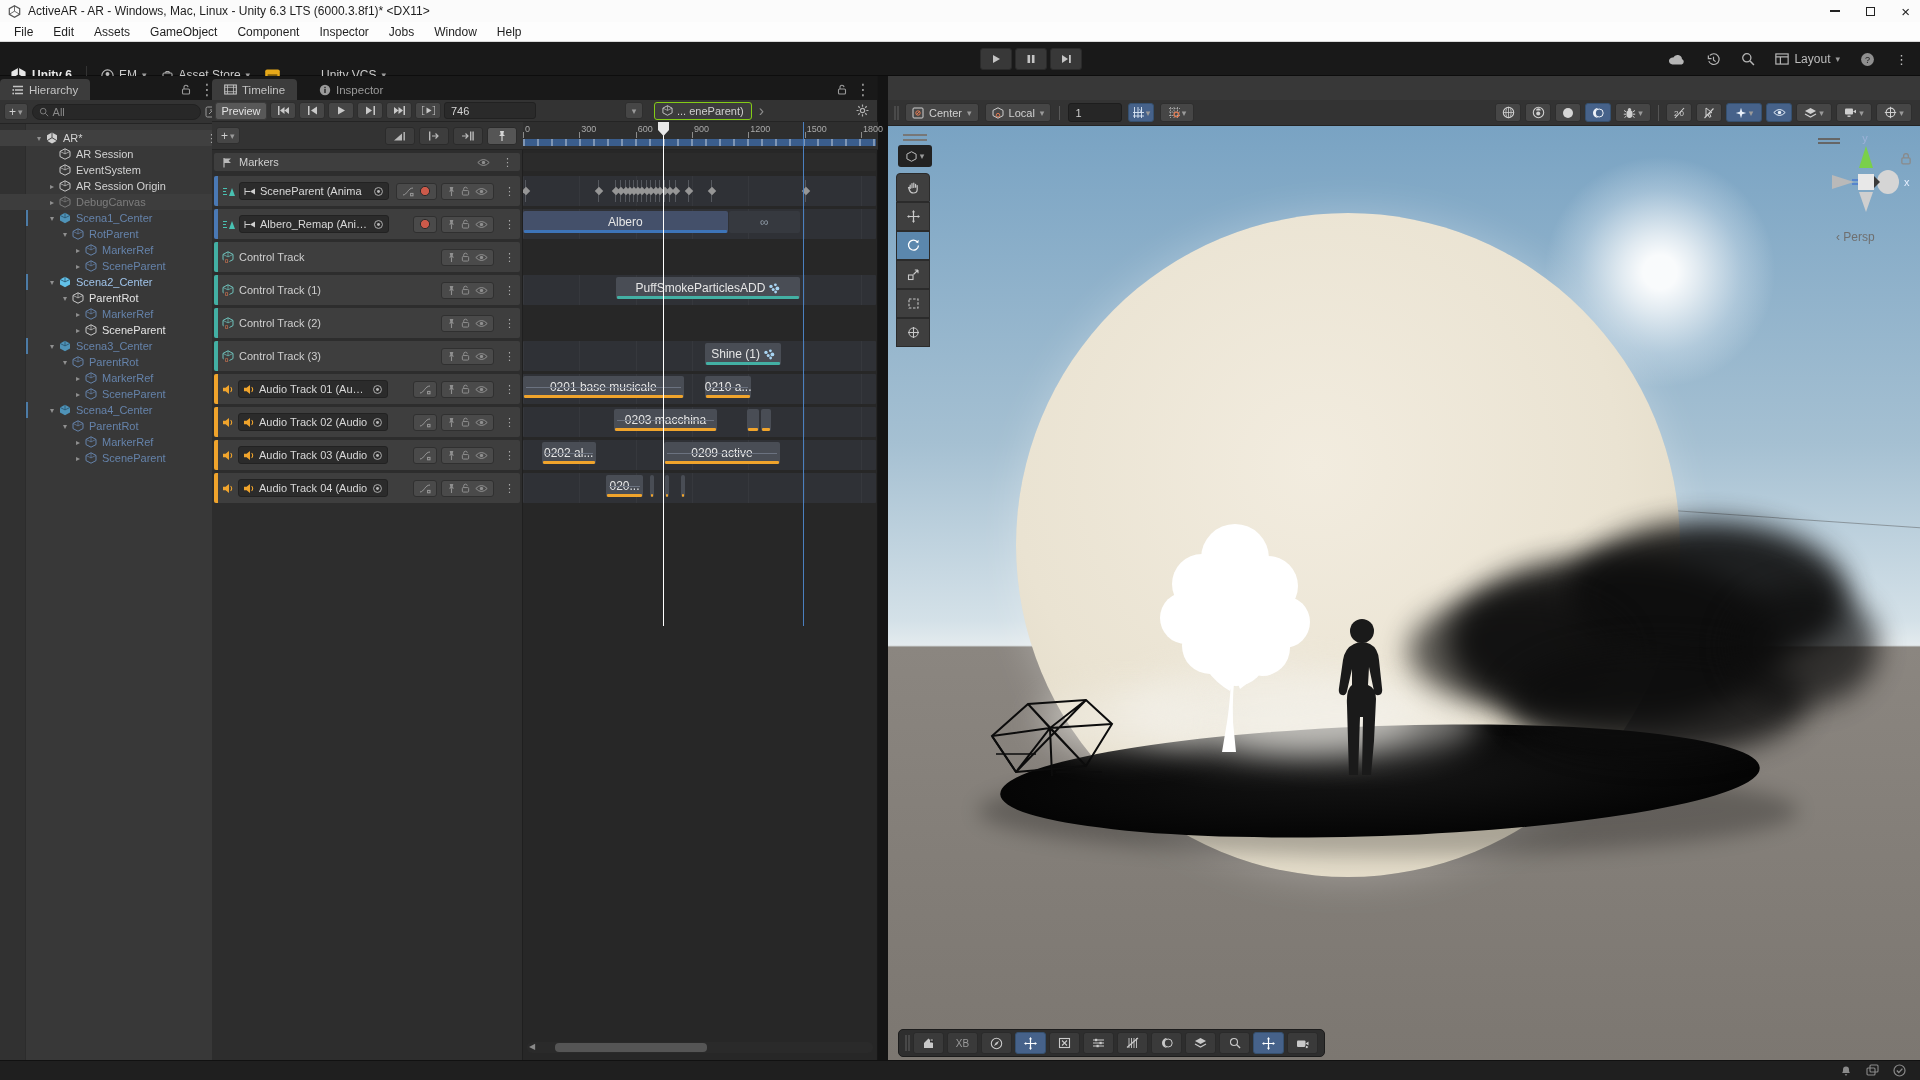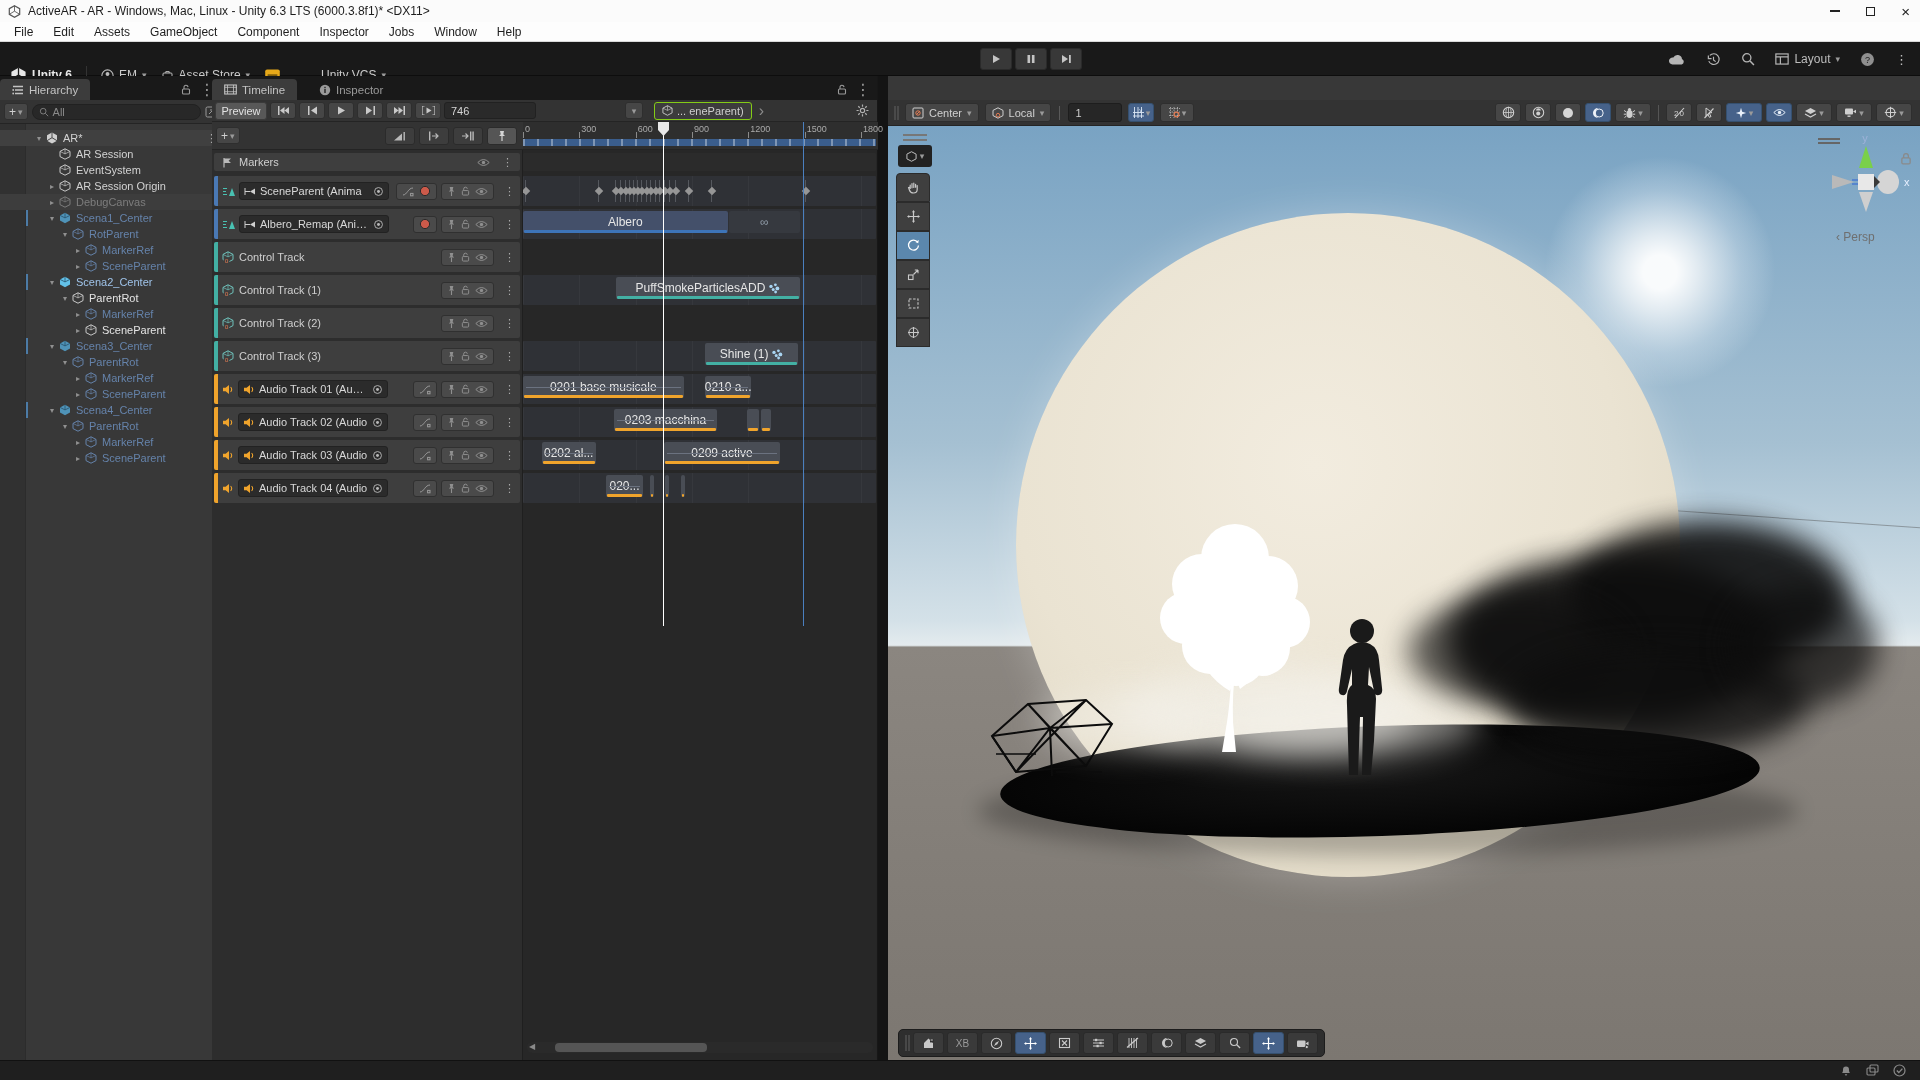--- a/index.html
+++ b/index.html
@@ -1227,21 +1227,21 @@
                     <circle cx="5.2" cy="6.6" r="1.5"></circle>
                     <circle cx="9.4" cy="5.4" r="1.9"></circle>
                     <circle cx="7.6" cy="9" r="1.4"></circle>
                   </g>
                 </svg>
               </span>
               <div class="ul" style="background: rgb(67, 176, 164);"></div>
             </div>
           </div>
           <div class="lane" style="top: 191px; height: 30px;">
-            <div class="clip" style="left: 182.133px; width: 93px;">
+            <div class="clip" style="left: 182.133px; width: 76px;">
               <span>Shine (1)</span>
               <span>
                 <svg width="12" height="11" viewBox="0 0 12 11">
                   <g fill="#a8d4f2">
                     <circle cx="3" cy="3.4" r="1.7"></circle>
                     <circle cx="7.4" cy="1.8" r="1.4"></circle>
                     <circle cx="5.2" cy="6.6" r="1.5"></circle>
                     <circle cx="9.4" cy="5.4" r="1.9"></circle>
                     <circle cx="7.6" cy="9" r="1.4"></circle>
                   </g>

